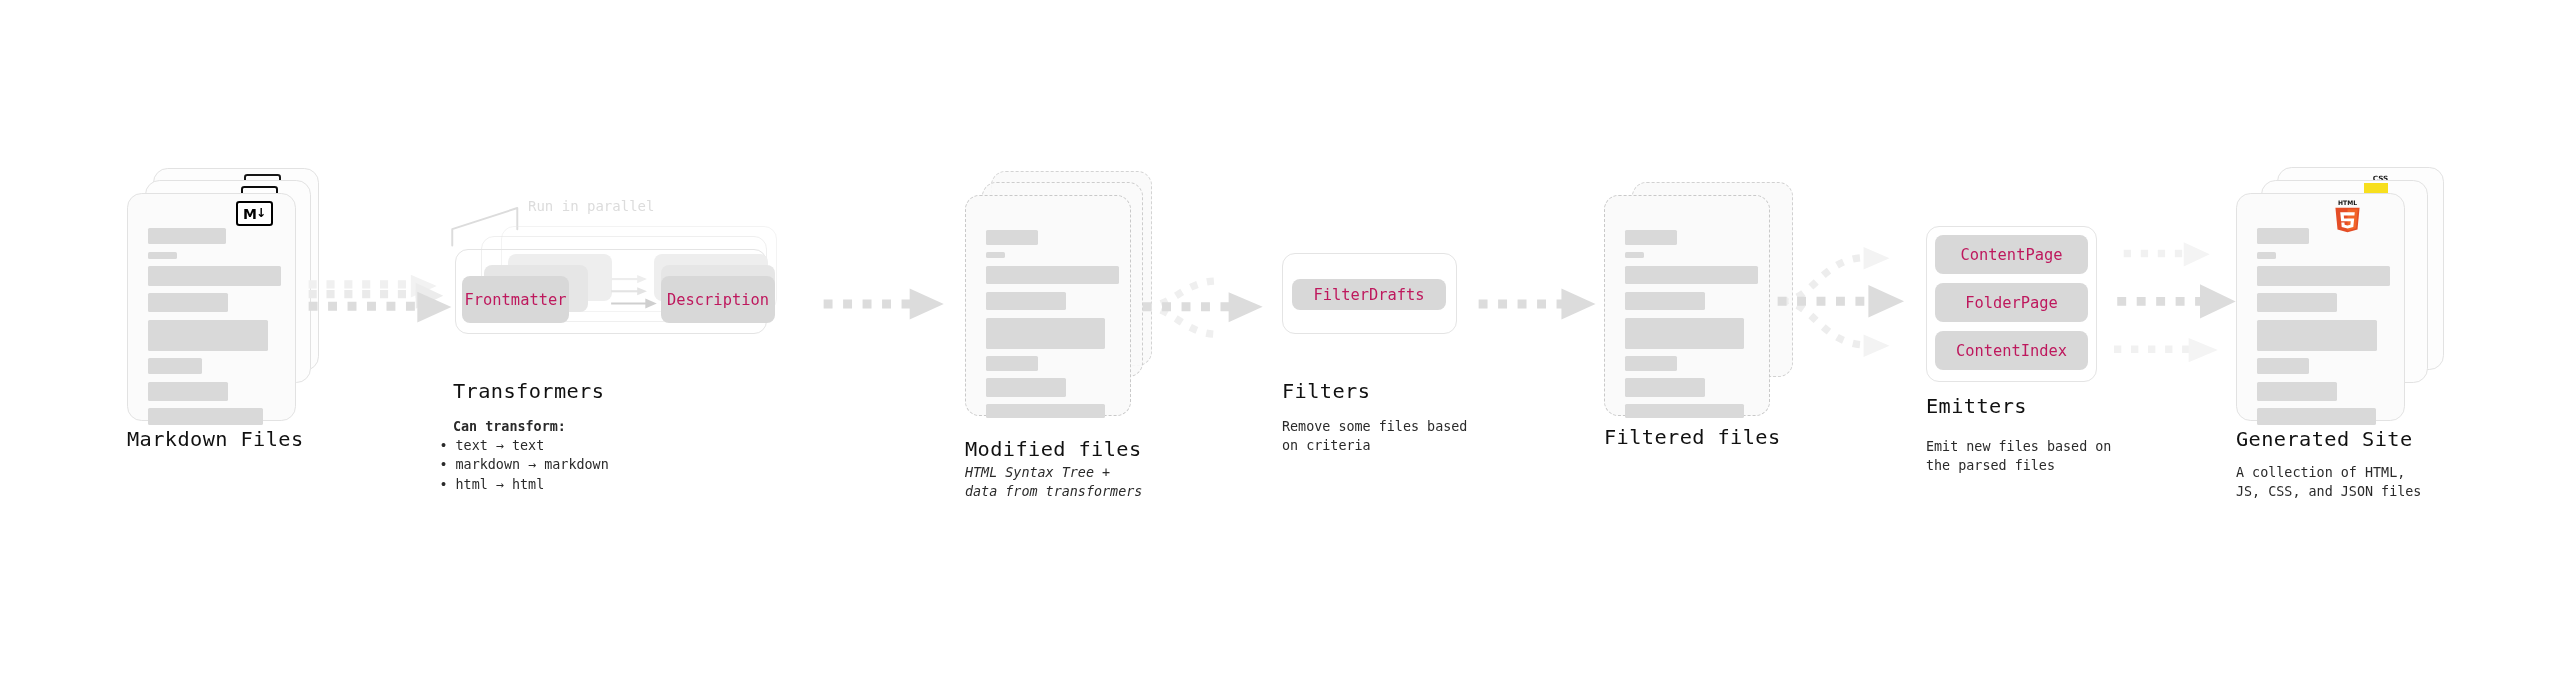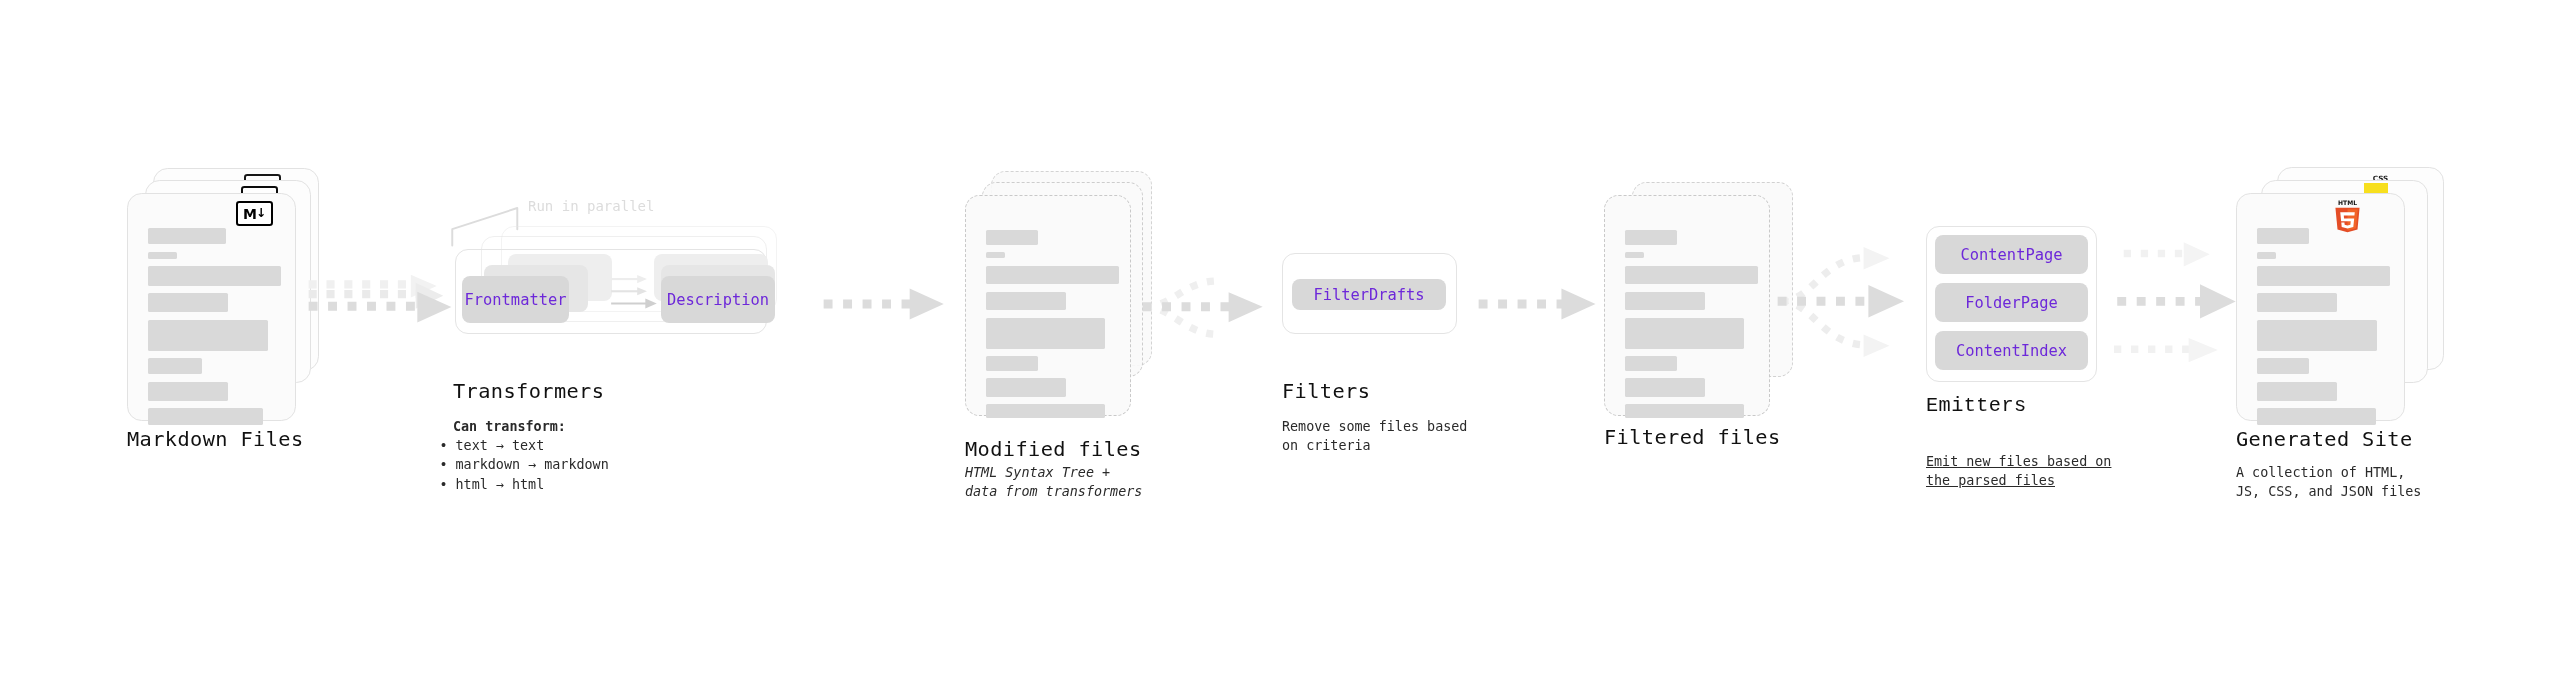--- a/index.html
+++ b/index.html
@@ -40,21 +40,21 @@
 
   
   .groupbox{
     position:absolute;box-sizing:border-box;
     border:1.6px solid #e4e4e4;border-radius:13px;background:transparent;
   }
   .chip{
     position:absolute;box-sizing:border-box;
     background:#d8d8d8;border-radius:8.1px;
     display:flex;align-items:center;justify-content:center;
-    font-size:15.4px;color:#6d28d9;white-space:nowrap;
+    font-size:15.4px;color:#be185d;white-space:nowrap;
   }
   .chip.faint1{background:#e6e6e6;}
   .chip.faint2{background:#eeeeee;}
 
   
   .title{position:absolute;font-size:20.3px;letter-spacing:0.4px;color:#111;white-space:nowrap;}
   .sub{position:absolute;font-size:13.4px;line-height:1.45;color:#2a2a2a;white-space:pre;}
   .ghostlabel{position:absolute;font-size:14px;color:#dcdcdc;white-space:nowrap;}
   .bullets{position:absolute;font-size:13.4px;line-height:1.45;color:#2a2a2a;}
   .bullets .bl{margin-left:11.4px;}
@@ -247,22 +247,22 @@
   <div class="groupbox" style="left:1926px;top:226px;width:171px;height:156px;"></div>
   <div class="chip" style="left:1935px;top:235px;width:153px;height:39px;">
     <span>ContentPage</span>
   </div>
   <div class="chip" style="left:1935px;top:283px;width:153px;height:39px;">
     <span>FolderPage</span>
   </div>
   <div class="chip" style="left:1935px;top:331px;width:153px;height:39px;">
     <span>ContentIndex</span>
   </div>
-  <div class="title" style="left:1926px;top:394px;font-family:Liberation Mono, monospace;">Emitters</div>
-  <div class="sub" style="left:1926px;top:452px;text-decoration:underline;">Emit new files based on
+  <div class="title" style="left:1926px;top:394px;">Emitters</div>
+  <div class="sub" style="left:1926px;top:437px;">Emit new files based on
 the parsed files</div>
 
   <svg style="left:2114px;top:234px;width:146px;height:138px;" viewBox="0 0 180 170" width="146" height="138">
     <g stroke="#f1f1f1" stroke-width="9" stroke-dasharray="9 12" fill="none">
       <line x1="12" y1="24" x2="92" y2="24"></line>
     </g>
     <polygon points="86,10 118,25 86,40" fill="#f4f4f4"></polygon>
 
     <g stroke="#dcdcdc" stroke-width="11" stroke-dasharray="11 13" fill="none">
       <line x1="4" y1="83" x2="110" y2="83"></line>

